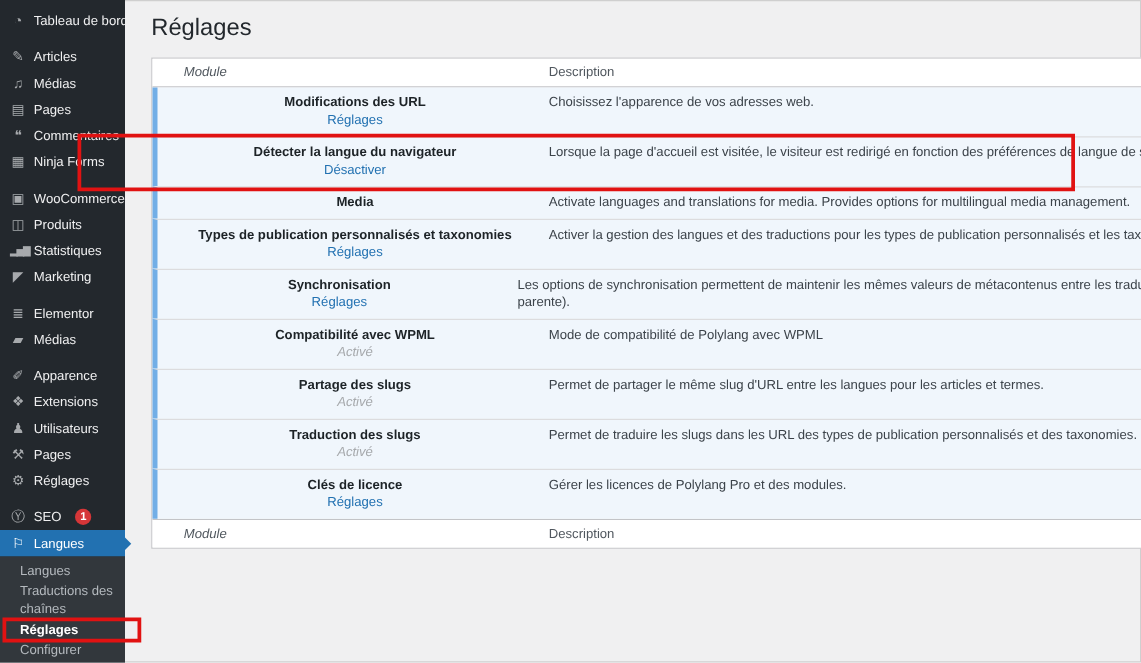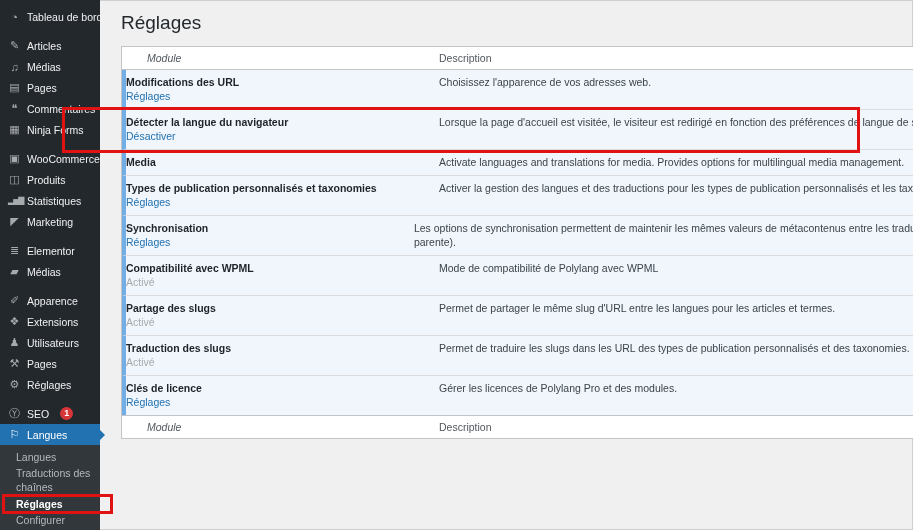--- a/index.html
+++ b/index.html
@@ -60,27 +60,27 @@
   .thead { border-bottom:1px solid #c3c4c7; }
   .tfoot { border-top:1px solid #c3c4c7; }
   .h-module { width:307px; padding-left:25px;font-style:italic; }
   .h-desc { flex:1; padding-left:10px; }
 
   .trow {
     display:flex; background:#f0f6fc; border-left:4px solid #72aee6;
     padding:5px 0 6px; position:relative;
   }
   .trow + .trow { border-top:1px solid #dcdcde; }
-  .c-module { width:303px; padding-right:8px; }
+  .c-module { width:303px; padding-left:21px; padding-right:8px;text-align:center; }
   .m-title { font-size:10.5px; font-weight:700; color:#1d2327; line-height:14px; }
   .ract { font-size:10.5px; line-height:14px; }
   .ract a { text-decoration:none; }
   .ract a:empty { display:none; }
   .act-link { color:#2271b1; cursor:pointer; }
-  .act-muted { color:#a7aaad; cursor:default; }
+  .act-muted { color:#a7aaad; cursor:default;font-style:italic; }
   .sep { color:#c3c4c7; white-space:pre; }
   .sep:empty { display:none; }
   .c-desc { flex:1; padding-left:10px; font-size:10.5px; color:#3c434a; line-height:14px; }
   .d1, .d2 { display:block; white-space:nowrap; }
   .d2:empty { display:none; }
 
   
   .annot-row {
     position:absolute; left:-64px; top:-3px; width:798px; height:calc(100% + 7px);
     border:3px solid #e11212; z-index:40; pointer-events:none;

